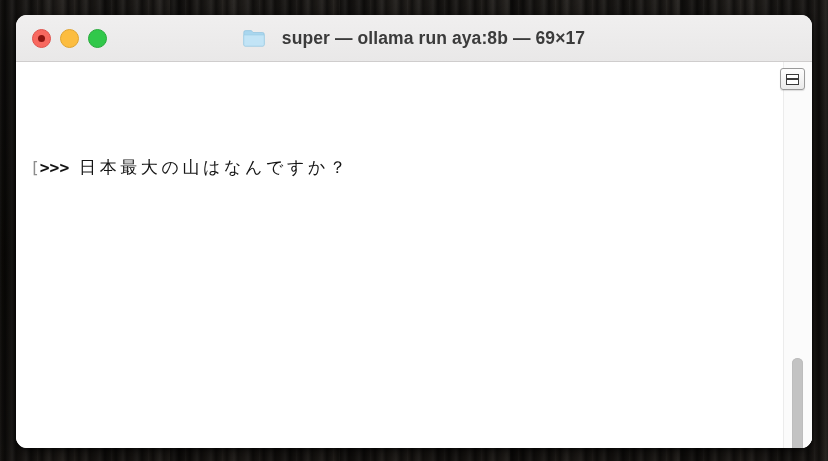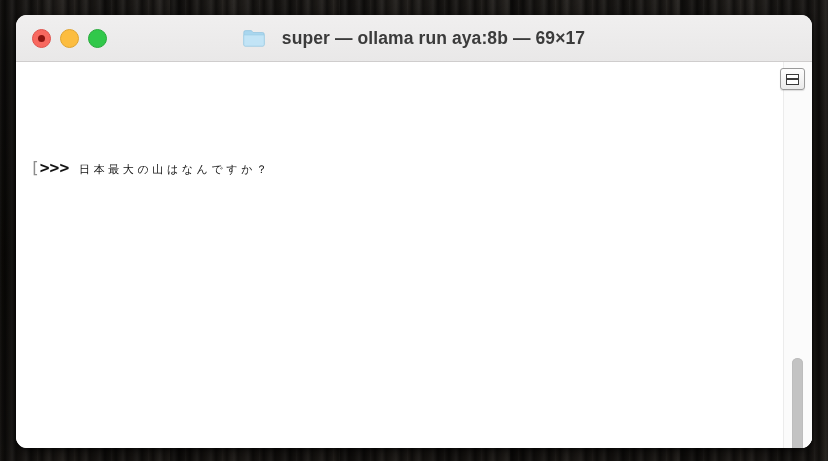--- a/index.html
+++ b/index.html
@@ -132,21 +132,21 @@
     color: #8d8d8d;
     font-weight: normal;
   }
   .line .startmark {
     color: #8d8d8d;
   }
   .prompt { font-weight: bold; color: #121212; }
   .jp {
     font-family: Liberation Sans, sans-serif;
     letter-spacing: 3.6px;
-    font-size: 11px;
+    font-size: 17px;
   }
 
   
   #scroll-col {
     position: absolute;
     right: 0;
     top: 0;
     width: 28px;
     height: 100%;
     background: #fbfbfb;

